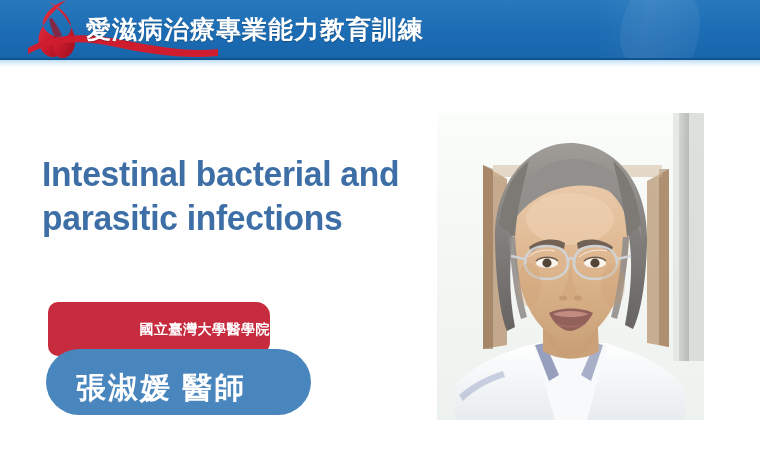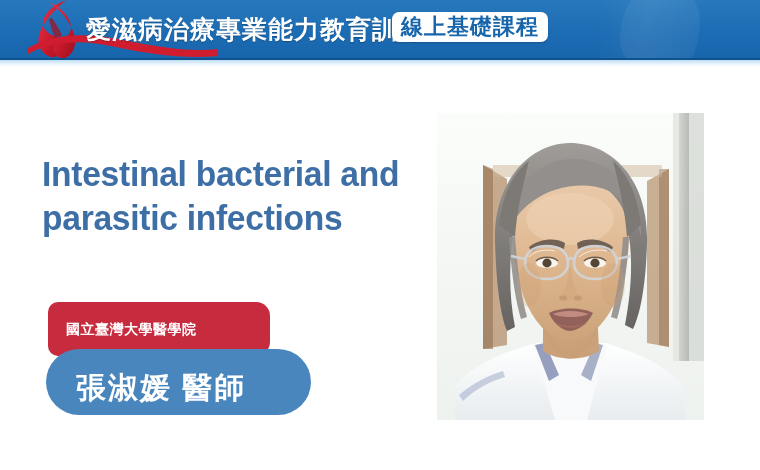--- a/index.html
+++ b/index.html
@@ -142,20 +142,21 @@
     padding-left: 18px;
     box-sizing: border-box;
   }
   .affil-line {
     font-size: 14px;
     font-weight: bold;
     color: #ffffff;
     line-height: 20px;
     letter-spacing: 0.5px;
     white-space: nowrap;
+    text-align: right;
   }
   .name-pill {
     position: absolute;
     left: 46px;
     top: 349px;
     width: 265px;
     height: 66px;
     background: #4a86be;
     border-radius: 33px;
     display: flex;
@@ -206,23 +207,20 @@
       <path d="M27 4 C39 12 48 24 52 36 C55 46 52 55 45 59 C40 62 34 59 32 54 C30 48 34 42 40 41 C47 39 51 32 48 24 C45 16 37 8 27 4 Z" fill="url(#rbg)"></path>
       <path d="M30 20 C34 26 38 32 40 38 L33 40 C30 33 28 26 27 21 Z" fill="#a61223" opacity="0.75"></path>
     </svg>
 
     <svg class="swoosh" viewBox="0 0 190 28" preserveAspectRatio="none">
       <path d="M0 18 C25 4 55 2 95 10 C130 17 160 22 190 19 L190 26 C155 29 120 24 88 17 C52 9 24 11 0 24 Z" fill="#cf1d2f"></path>
     </svg>
 
     <div class="header-title">愛滋病治療專業能力教育訓練</div>
 
-    <div class="header-badge">
-      <span>線上基礎課程</span>
-    </div>
 
     <div class="header-bottom-line"></div>
   </div>
   <div class="header-underglow"></div>
 
   <div class="main-title">
     <div>Intestinal bacterial and</div>
     <div>parasitic infections</div>
   </div>
 

